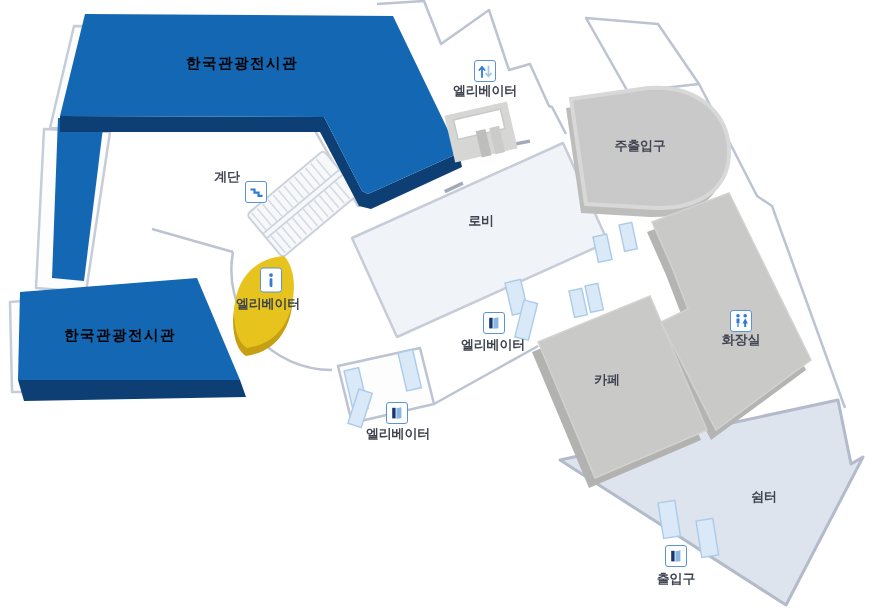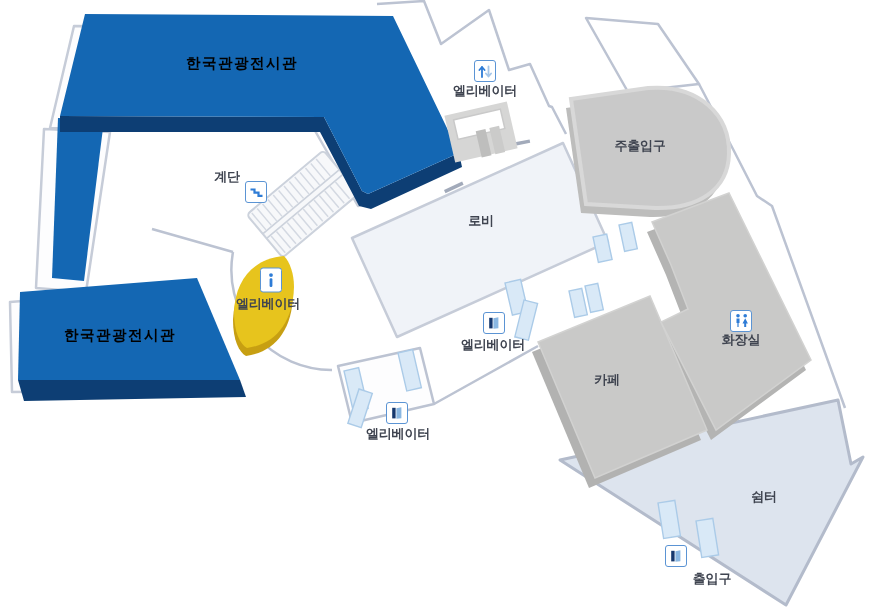--- a/index.html
+++ b/index.html
@@ -145,15 +145,15 @@
     </svg>
   </div>
   <div class="map-label" style="left:741px;top:340px">화장실</div>
 
   <div class="poi-icon" style="left:676px;top:556px">
     <svg width="18" height="18" viewBox="0 0 18 18">
       <rect x="4.2" y="3.8" width="3.4" height="10.6" fill="#16386e"></rect>
       <path d="M8.4,4.2 L13.4,3.2 V14.2 L8.4,14.8 Z" fill="#8ab7e2"></path>
     </svg>
   </div>
-  <div class="map-label" style="left:712px;top:579px">출입구</div>
+  <div class="map-label" style="left:676px;top:579px">출입구</div>
 
 </div>
 
 </body></html>

